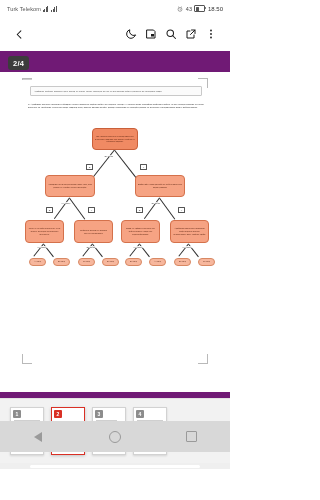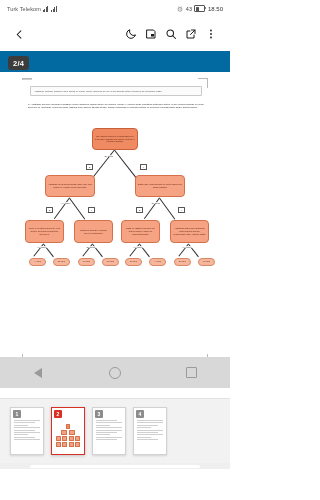--- a/index.html
+++ b/index.html
@@ -2,21 +2,21 @@
 <html><head>
 <meta charset="utf-8">
 <style>
   html,body{margin:0;padding:0;}
   body{
     width:230px;height:500px;overflow:hidden;
     background:#ffffff;
     font-family:"Liberation Sans", sans-serif;
     -webkit-font-smoothing:antialiased;
   }
-  .phone{position:relative;width:230px;height:388px;background:#0369a1;}
+  .phone{position:relative;width:230px;height:452px;background:#701a75;}
 
   
   .statusbar{
     position:absolute;left:0;top:0;width:230px;height:17px;
     display:flex;align-items:center;justify-content:space-between;
     padding:0 7px;box-sizing:border-box;
     font-size:5.5px;color:#4a4a4a;background:#ffffff;
   }
   .sb-left{display:flex;align-items:center;gap:2px;}
   .carrier{font-size:5.5px;color:#555;letter-spacing:.1px;}

